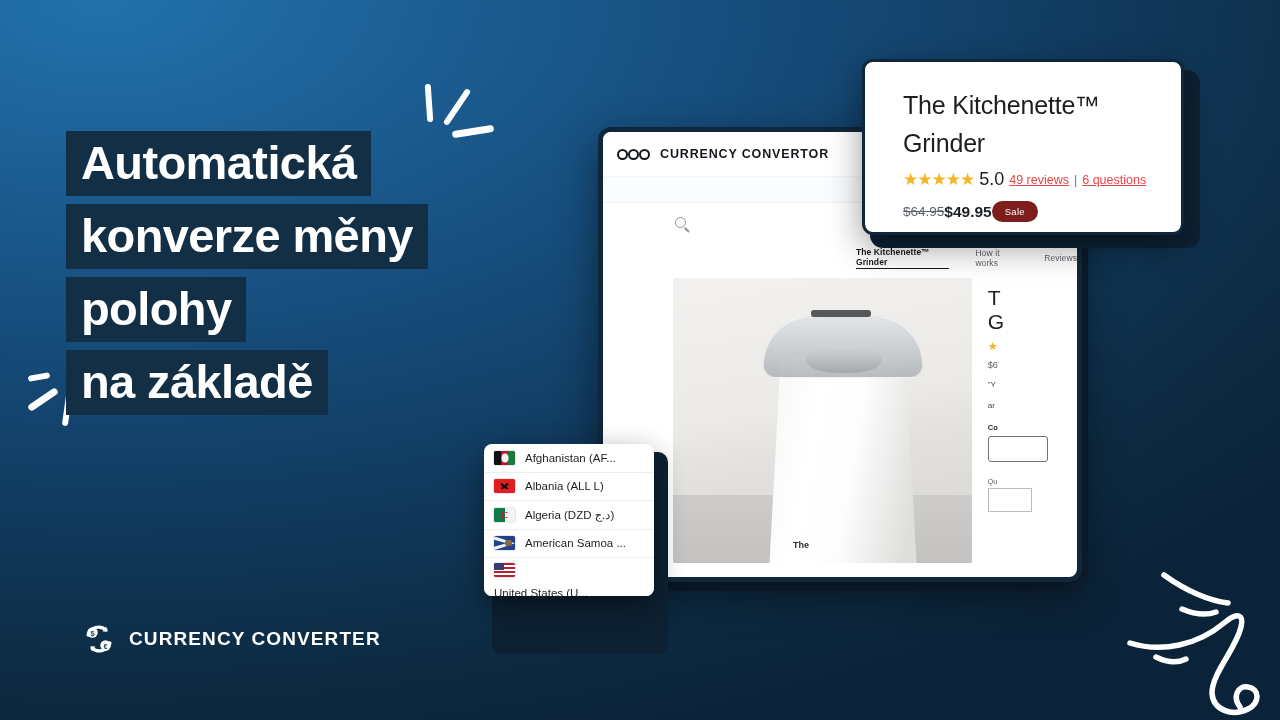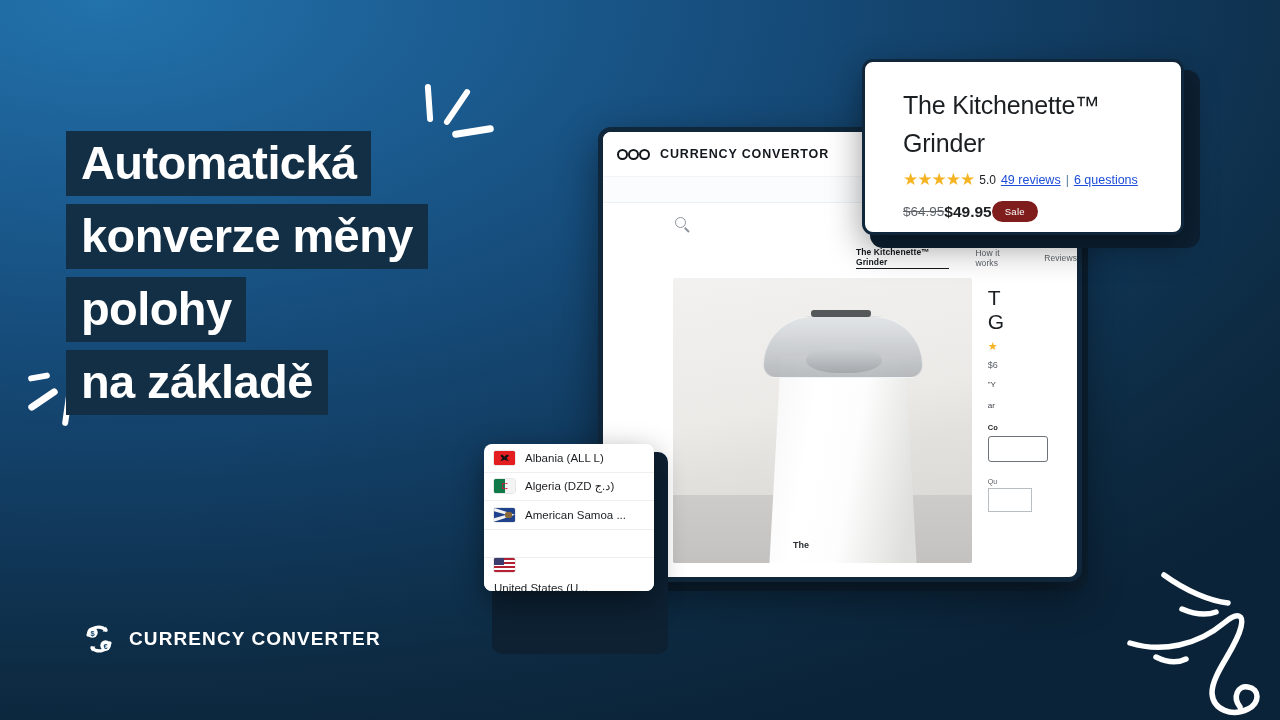--- a/index.html
+++ b/index.html
@@ -107,22 +107,22 @@
   .card-shadow { position:absolute; left:870px; top:70px; width:330px; height:178px; background:#0d2133; border-radius:13px; }
   .prod-card {
     position:absolute; left:862px; top:59px; width:322px; height:176px;
     background:#ffffff; border-radius:11px; padding:24px 22px 0 38px;
     border:3px solid #10273b;
     box-shadow:0 12px 34px rgba(0,0,0,.4);
   }
   .card-title { font-size:25px; line-height:38px; color:#1c1f22; letter-spacing:-.2px; }
   .card-rating { display:flex; align-items:center; gap:5px; margin-top:7px; font-size:12.5px; }
   .card-stars { color:#f5b423; font-size:17px; letter-spacing:-1px; }
-  .card-score { color:#1c1f22; font-size:12px; }
-  .card-link { color:#1d4ed8; text-decoration:underline; font-size:12.5px; }
+  .card-score { color:#1c1f22; font-size:18px; }
+  .card-link { color:#ef4444; text-decoration:underline; font-size:12.5px; }
   .card-sep { color:#5a7f9e; font-size:12.5px; }
   .card-prices { display:flex; align-items:center; margin-top:11px; }
   .price-old { color:#5d6369; font-size:13.5px; text-decoration:line-through; }
   .price-new { color:#1c1f22; font-size:15.5px; font-weight:bold; }
   .sale-badge {
     background:#7f1d1d; color:#ffffff; font-size:9.5px; padding:5px 13px;
     border-radius:11px; letter-spacing:.3px;
   }
 
   
@@ -239,20 +239,26 @@
     <span class="price-old">$64.95</span>
     <span class="price-new">$49.95</span>
     <span class="sale-badge">Sale</span>
   </div>
 </div>
 
 <div class="dd-shadow"></div>
 <div class="dropdown">
   <div class="dd-list">
 
+    <div class="dd-item">
+      <span class="flag" style="background:linear-gradient(90deg,#111 33%,#c8102e 33% 66%,#1a7a3c 66%);">
+        <span style="position:absolute;left:50%;top:50%;transform:translate(-50%,-50%);width:7px;height:9px;border-radius:50%;background:#f7f7f7;"></span>
+      </span>
+      <span>Afghanistan (AF...</span>
+    </div>
 
     <div class="dd-item">
       <span class="flag" style="background:#e41e20;">
         <span style="position:absolute;left:50%;top:50%;transform:translate(-50%,-50%);width:9px;height:7px;background:#111;clip-path:polygon(0 20%,22% 0,50% 35%,78% 0,100% 20%,72% 55%,100% 100%,50% 78%,0 100%,28% 55%);"></span>
       </span>
       <span>Albania (ALL L)</span>
     </div>
 
     <div class="dd-item">
       <span class="flag" style="background:linear-gradient(90deg,#0f7a47 50%,#f4f4f4 50%);">

